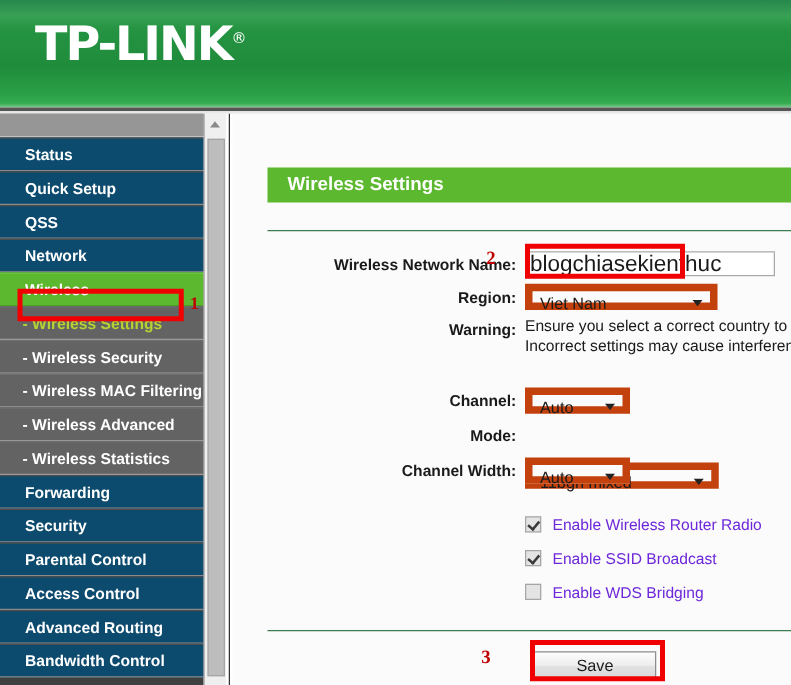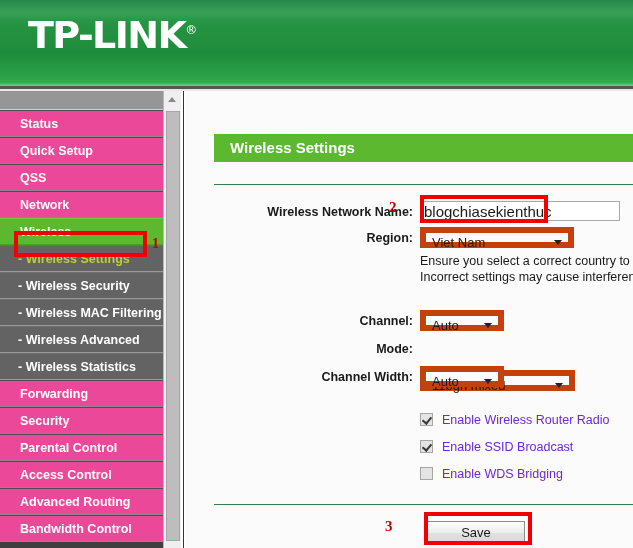--- a/index.html
+++ b/index.html
@@ -93,21 +93,21 @@
   .menu-item {
     position: relative;
     height: 27px;
     line-height: 27px;
     padding-left: 20px;
     box-sizing: border-box;
     color: #ffffff;
     font-size: 12.5px;
     font-weight: bold;
     font-family: "Liberation Sans", sans-serif;
-    background: #ec4899;
+    background: #0c4a6e;
     border-bottom: 1px solid #8a8a8a;
     border-top: 1px solid #4d4d4d;
     white-space: nowrap;
     overflow: hidden;
     cursor: pointer;
   }
   .menu-item.sub {
     background: #636363;
     padding-left: 18px;
     border-bottom: 1px solid #9a9a9a;
@@ -249,21 +249,21 @@
     line-height: 22px;
     white-space: nowrap;
   }
   .lbl-wrap { position: absolute; left: 0; top: 0; width: 227px; }
 
   .field { position: absolute; left: 234px; top: 0; }
 
   input.txt {
     width: 200px;
     height: 20px;
-    font-size: 15px;
+    font-size: 18px;
     font-family: "Liberation Sans", sans-serif;
     color: #1a1a1a;
     border: 1px solid #a9a9a9;
     background: #ffffff;
     padding: 0 3px;
     box-sizing: border-box;
     outline: none;
   }
 
   .sel {
@@ -433,20 +433,25 @@
           <div class="lbl">Region:</div>
         </div>
       <div class="field">
         <div class="sel w-region">
           <span class="sel-val">Viet Nam</span>
           <span class="sel-arrow"></span>
         </div>
       </div>
     </div>
 
+    <div class="form-row" style="top:162px;">
+      <div class="lbl-wrap">
+          <div class="lbl">Warning:</div>
+        </div>
+    </div>
     <div class="warn-text" style="top:162px;">Ensure you select a correct country to c</div>
     <div class="warn-text" style="top:178px;">Incorrect settings may cause interferen</div>
 
     <div class="form-row" style="top:219px;">
       <div class="lbl-wrap">
           <div class="lbl">Channel:</div>
         </div>
       <div class="field">
         <div class="sel w-auto">
           <span class="sel-val">Auto</span>

